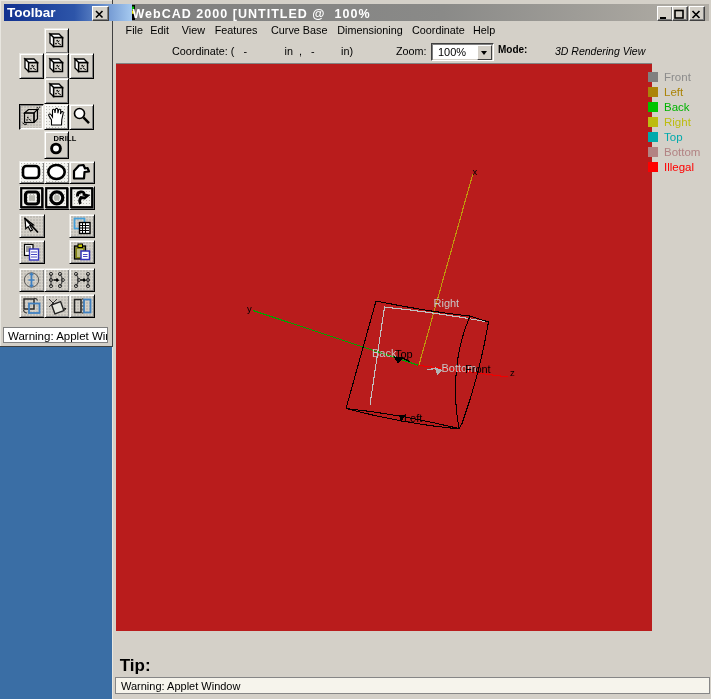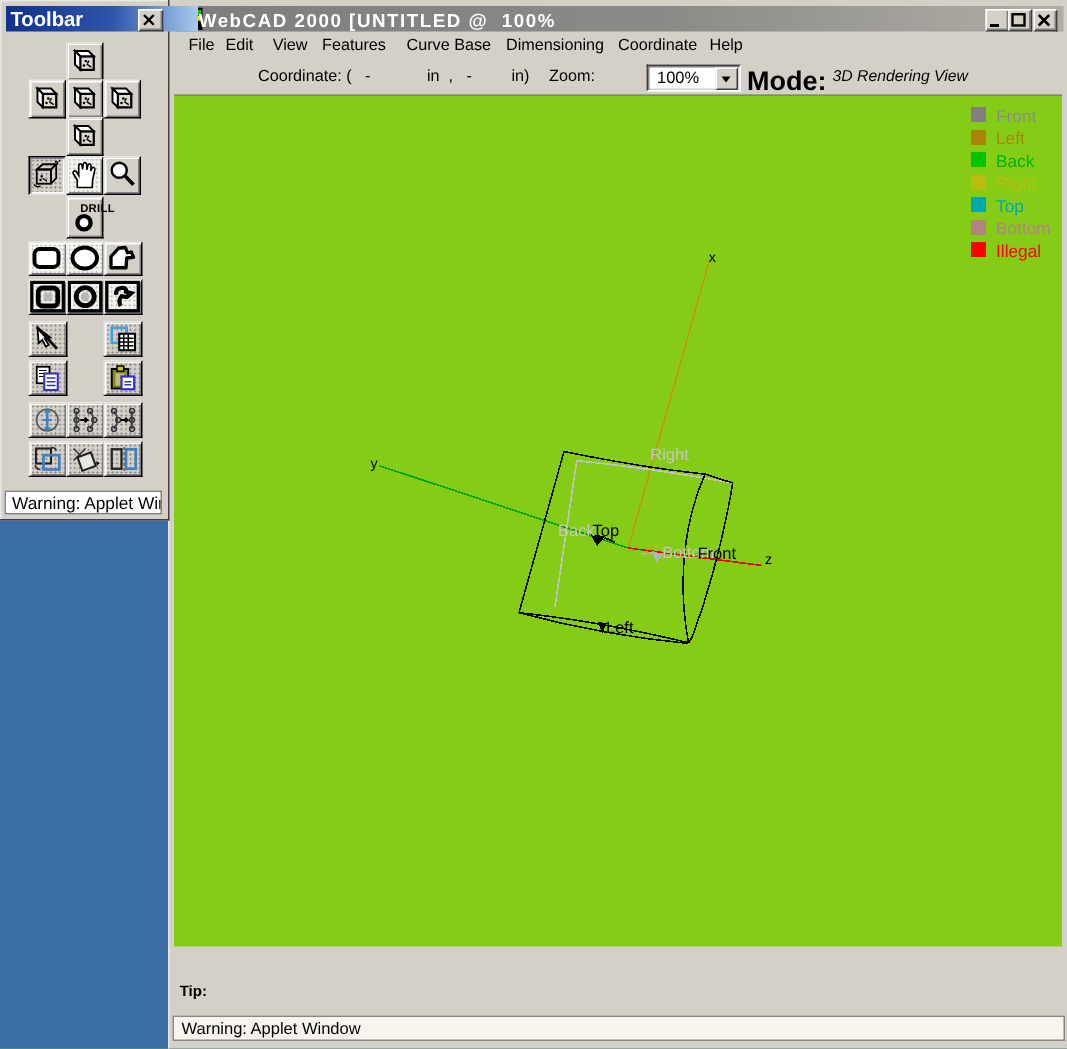--- a/index.html
+++ b/index.html
@@ -21,24 +21,24 @@
   .tbtext{position:absolute;font-size:10.8px;color:#000;white-space:nowrap;top:44.5px;}
   #combo{position:absolute;left:318px;top:43px;width:61px;height:16px;background:#fff;
     border:1px solid;border-color:#404040 #fff #fff #404040;
     box-shadow:inset 1px 1px 0 #808080, inset -1px -1px 0 #d4d0c8;}
   #combo .txt{position:absolute;left:6px;top:1.5px;font-size:11px;}
   #combo .drop{position:absolute;right:1px;top:1px;width:13px;height:12.5px;background:#d4d0c8;
     border:1px solid;border-color:#fff #404040 #404040 #fff;}
   #combo .drop:after{content:"";position:absolute;left:3px;top:5px;border:3.5px solid transparent;
     border-top:4px solid #000;}
   
-  #canvas{position:absolute;left:3px;top:63px;width:592px;height:567px;background:#84cc16;
+  #canvas{position:absolute;left:3px;top:63px;width:536px;height:567px;background:#b91c1c;
     border-top:1px solid #828282;}
   
-  .tiptext{position:absolute;top:656px;font-size:10px;font-weight:bold;}
+  .tiptext{position:absolute;top:656px;font-size:17px;font-weight:bold;}
   #warnbar{position:absolute;left:2px;top:677px;width:593px;background:#f6f4ec;
     border:1px solid #868686;height:15px;}
   #warnbar span{position:absolute;left:5px;top:2px;font-size:11px;color:#000;}
   
   #pal{position:absolute;left:0;top:0;width:112px;height:346px;background:#d4d0c8;
     border-right:1px solid #404040;border-bottom:1px solid #404040;
     box-shadow:inset 1px 1px 0 #e8e6e0;}
   #paltitle{position:absolute;left:4px;top:4px;width:128px;height:17px;
     background:linear-gradient(90deg,#11318f 0%,#2d55a9 55%,#a6caf0 100%);}
   #paltitle span{position:absolute;left:3px;top:0.5px;color:#fff;font-weight:bold;font-size:13.5px;}
@@ -104,26 +104,26 @@
   <span class="menuitem" style="left:68.8px">View</span>
   <span class="menuitem" style="left:101.7px">Features</span>
   <span class="menuitem" style="left:158px">Curve Base</span>
   <span class="menuitem" style="left:224.3px">Dimensioning</span>
   <span class="menuitem" style="left:299px">Coordinate</span>
   <span class="menuitem" style="left:360px">Help</span>
 
   <span class="tbtext" style="left:59px">Coordinate: ( &nbsp; -</span>
   <span class="tbtext" style="left:171.6px">in&nbsp; ,&nbsp; &nbsp;-</span>
   <span class="tbtext" style="left:228px">in)</span>
-  <span class="tbtext" style="left:253px">Zoom:</span>
+  <span class="tbtext" style="left:283px">Zoom:</span>
   <div id="combo">
       <span class="txt">100%</span>
       <span class="drop"></span>
     </div>
-  <span class="tbtext" style="left:385px;top:44px;font-weight:bold;font-size:18px">Mode:</span>
+  <span class="tbtext" style="left:385px;top:44px;font-weight:bold;font-size:10px">Mode:</span>
   <span class="tbtext" style="left:442px;font-style:italic;font-size:10.5px">3D Rendering View</span>
 
   <div id="canvas">
     <svg width="592" height="567" viewBox="115 63.5 592 567" fill="none" shape-rendering="crispEdges">
 
       <g>
         <rect x="646.5" y="71" width="10" height="10" fill="#808080"></rect>
         <rect x="646.5" y="86" width="10" height="10" fill="#ab8408"></rect>
         <rect x="646.5" y="101" width="10" height="10" fill="#00c400"></rect>
         <rect x="646.5" y="116" width="10" height="10" fill="#bcbc10"></rect>

